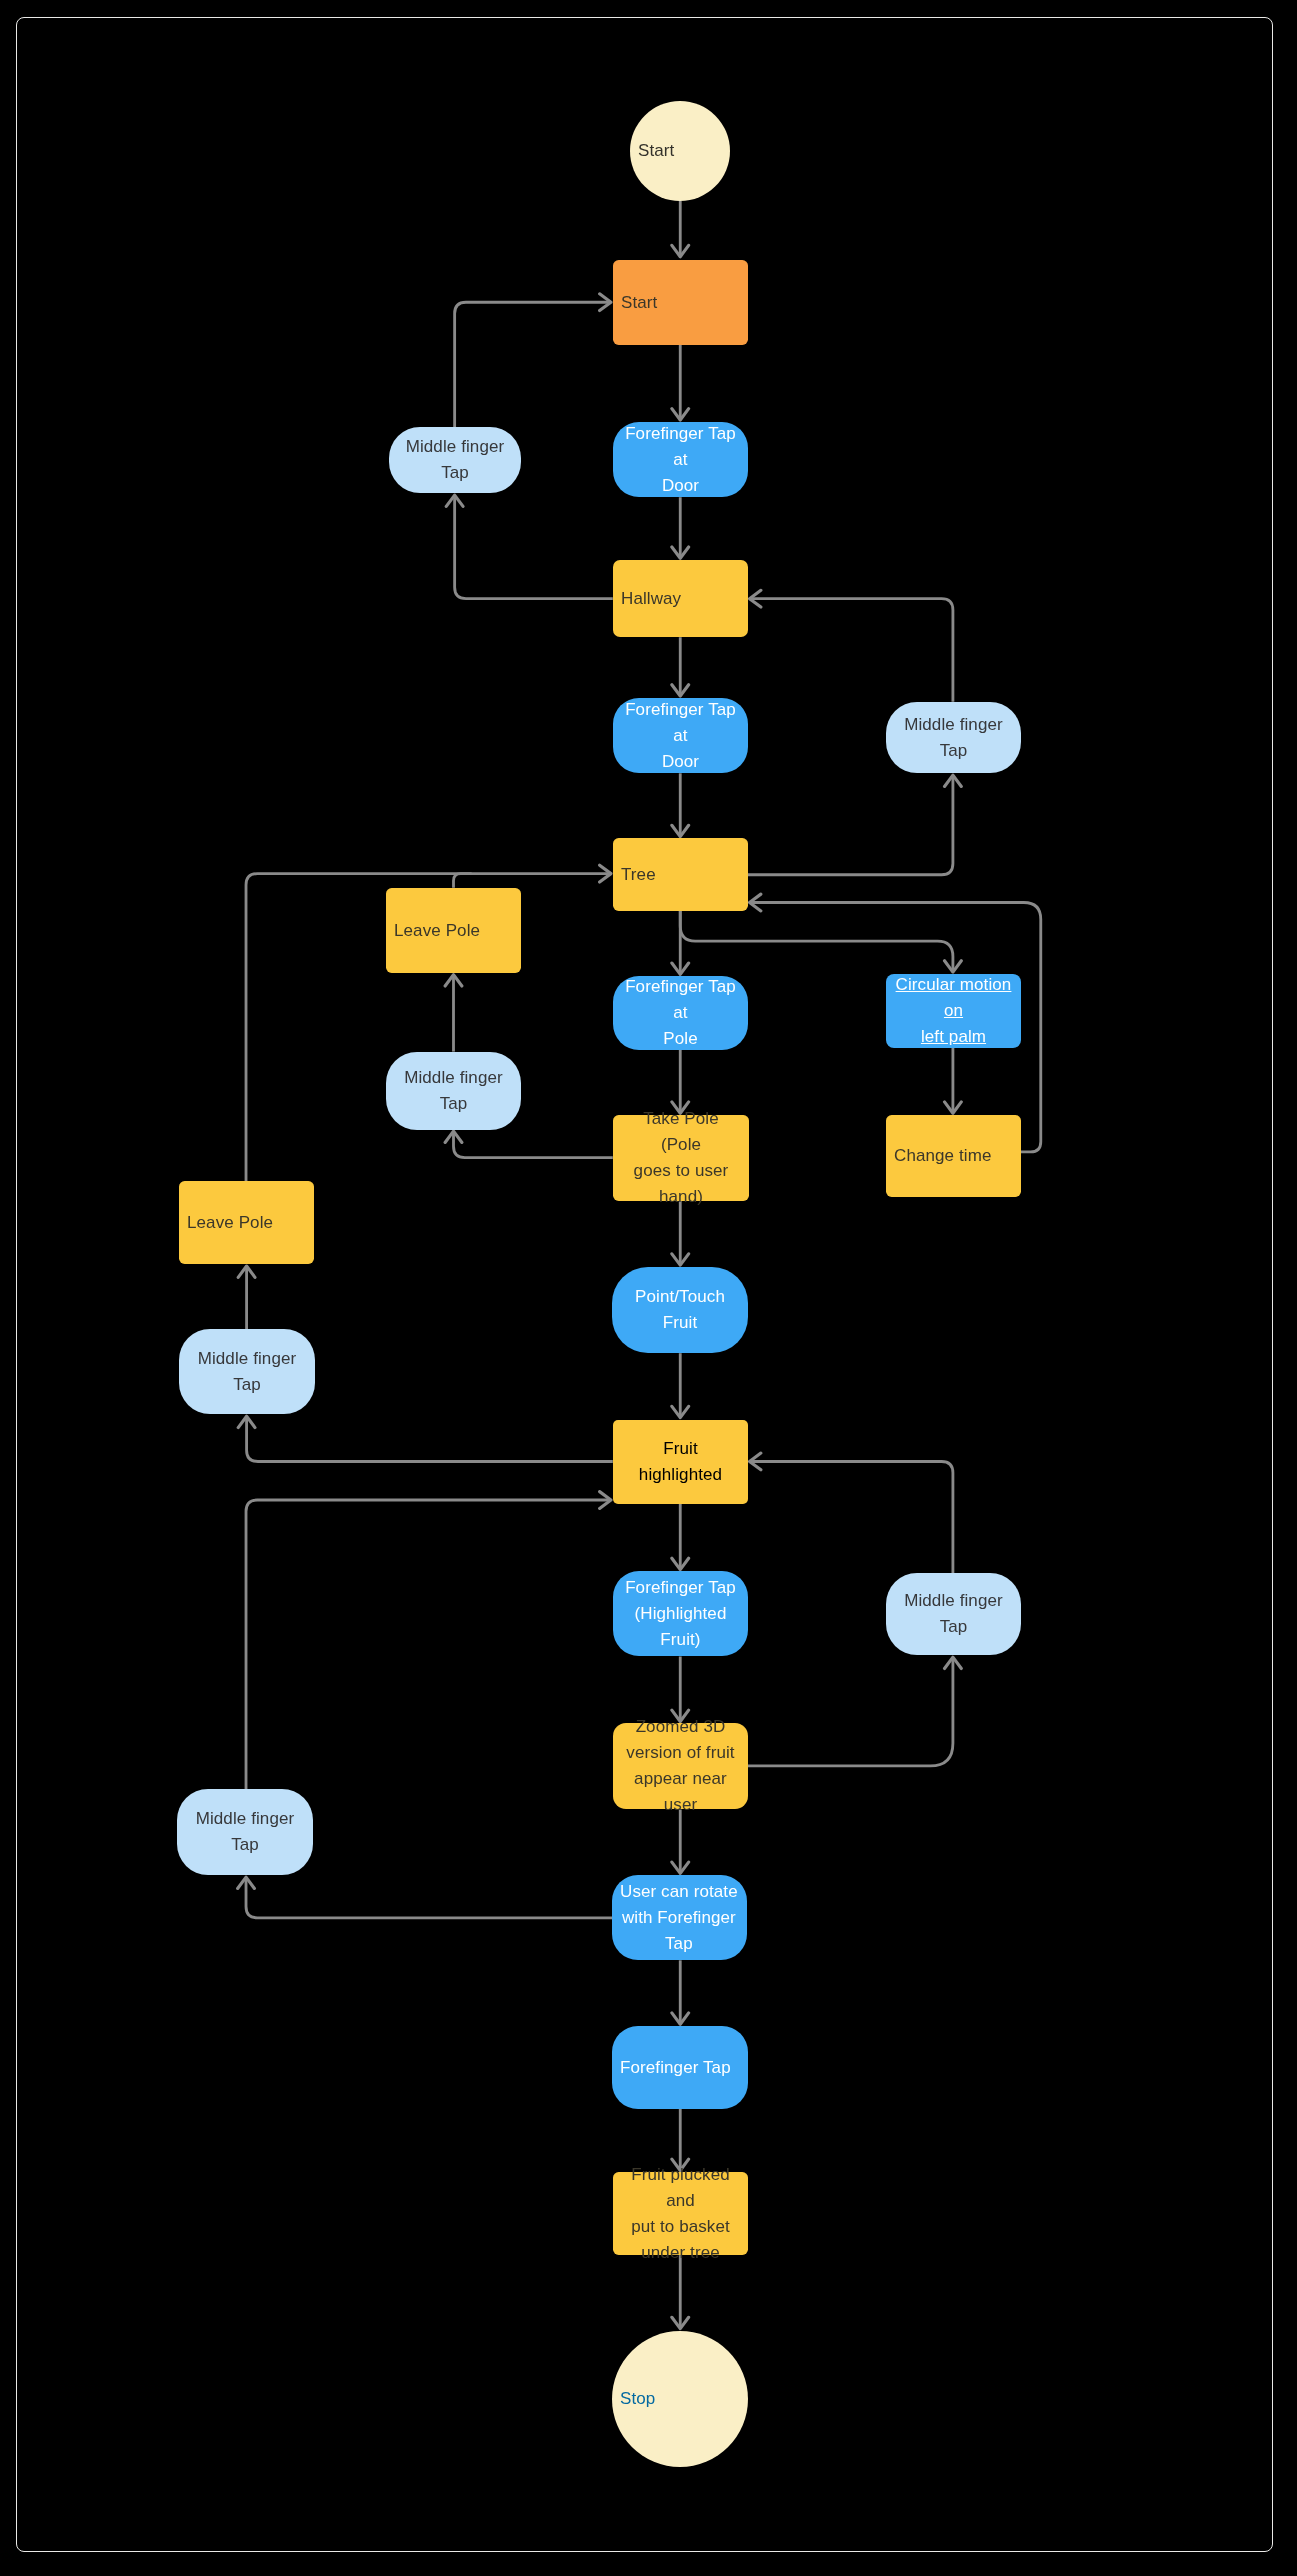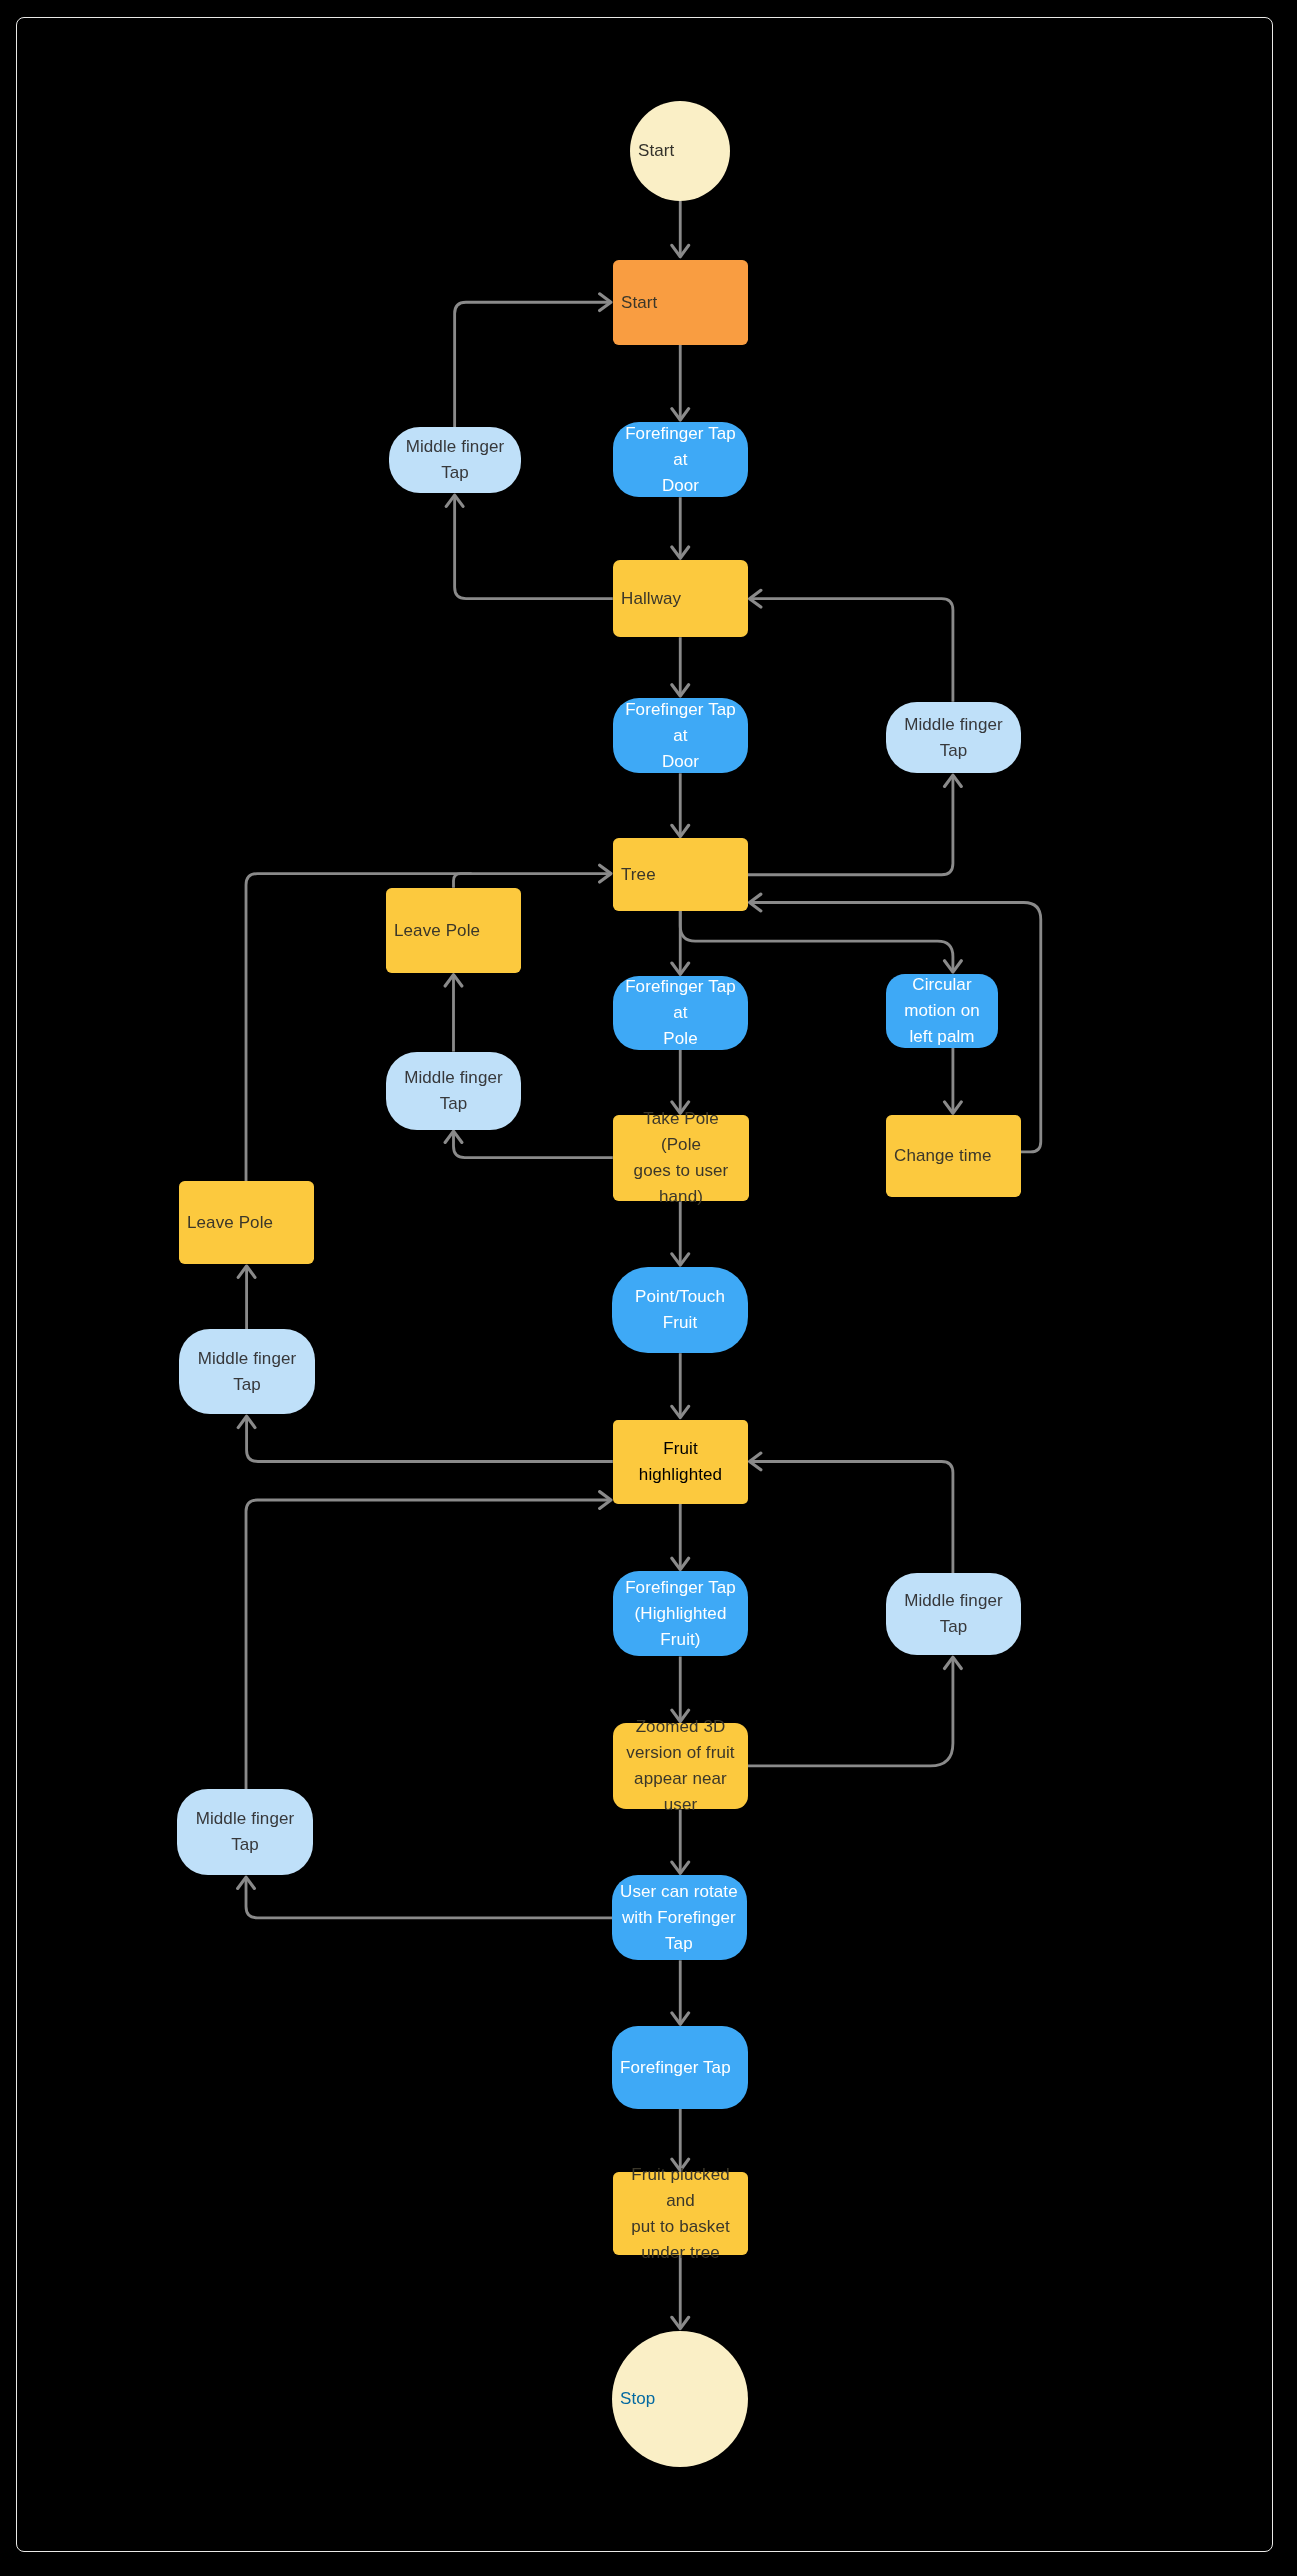--- a/index.html
+++ b/index.html
@@ -104,21 +104,21 @@
 Door</span></div>
       <div class="node" style="left: 389px; top: 427px; width: 132px; height: 66px; background: rgb(191, 224, 249); color: rgb(55, 56, 59); border-radius: 31px;"><span class="lbl">Middle finger Tap</span></div>
       <div class="node" style="left: 613px; top: 560px; width: 135px; height: 77px; background: rgb(252, 201, 62); color: rgb(59, 55, 42); border-radius: 7px;"><span class="lbl">Hallway</span></div>
       <div class="node" style="left: 613px; top: 698px; width: 135px; height: 75px; background: rgb(62, 169, 246); color: rgb(255, 255, 255); border-radius: 26px;"><span class="lbl">Forefinger Tap at
 Door</span></div>
       <div class="node" style="left: 886px; top: 702px; width: 135px; height: 71px; background: rgb(191, 224, 249); color: rgb(55, 56, 59); border-radius: 31px;"><span class="lbl">Middle finger Tap</span></div>
       <div class="node" style="left: 613px; top: 838px; width: 135px; height: 73px; background: rgb(252, 201, 62); color: rgb(59, 55, 42); border-radius: 5.7px;"><span class="lbl">Tree</span></div>
       <div class="node" style="left: 386px; top: 888px; width: 135px; height: 85px; background: rgb(252, 201, 62); color: rgb(59, 55, 42); border-radius: 5.7px;"><span class="lbl">Leave Pole</span></div>
       <div class="node" style="left: 613px; top: 976px; width: 135px; height: 74px; background: rgb(62, 169, 246); color: rgb(255, 255, 255); border-radius: 26px;"><span class="lbl">Forefinger Tap at
 Pole</span></div>
-      <div class="node" style="left: 886px; top: 974px; width: 112px; height: 74px; background: rgb(62, 169, 246); color: rgb(255, 255, 255); border-radius: 19px;"><span class="lbl">Circular motion on
+      <div class="node" style="left: 886px; top: 974px; width: 135px; height: 74px; background: rgb(62, 169, 246); color: rgb(255, 255, 255); border-radius: 8px; text-decoration: underline;"><span class="lbl">Circular motion on
 left palm</span></div>
       <div class="node" style="left: 386px; top: 1052px; width: 135px; height: 78px; background: rgb(191, 224, 249); color: rgb(55, 56, 59); border-radius: 31px;"><span class="lbl">Middle finger Tap</span></div>
       <div class="node" style="left: 613px; top: 1115px; width: 136px; height: 86px; background: rgb(252, 201, 62); color: rgb(59, 55, 42); border-radius: 5.7px;"><span class="lbl">Take Pole (Pole
 goes to user hand)</span></div>
       <div class="node" style="left: 886px; top: 1115px; width: 135px; height: 82px; background: rgb(252, 201, 62); color: rgb(59, 55, 42); border-radius: 5.7px;"><span class="lbl">Change time</span></div>
       <div class="node" style="left: 179px; top: 1181px; width: 135px; height: 83px; background: rgb(252, 201, 62); color: rgb(59, 55, 42); border-radius: 5.7px;"><span class="lbl">Leave Pole</span></div>
       <div class="node" style="left: 612px; top: 1267px; width: 136px; height: 86px; background: rgb(62, 169, 246); color: rgb(255, 255, 255); border-radius: 36px;"><span class="lbl">Point/Touch Fruit</span></div>
       <div class="node" style="left: 179px; top: 1329px; width: 136px; height: 85px; background: rgb(191, 224, 249); color: rgb(55, 56, 59); border-radius: 31px;"><span class="lbl">Middle finger Tap</span></div>
       <div class="node" style="left: 613px; top: 1420px; width: 135px; height: 84px; background: rgb(252, 201, 62); color: #000000; border-radius: 5px;"><span class="lbl">Fruit highlighted</span></div>
       <div class="node" style="left: 613px; top: 1571px; width: 135px; height: 85px; background: rgb(62, 169, 246); color: rgb(255, 255, 255); border-radius: 26px;"><span class="lbl">Forefinger Tap

